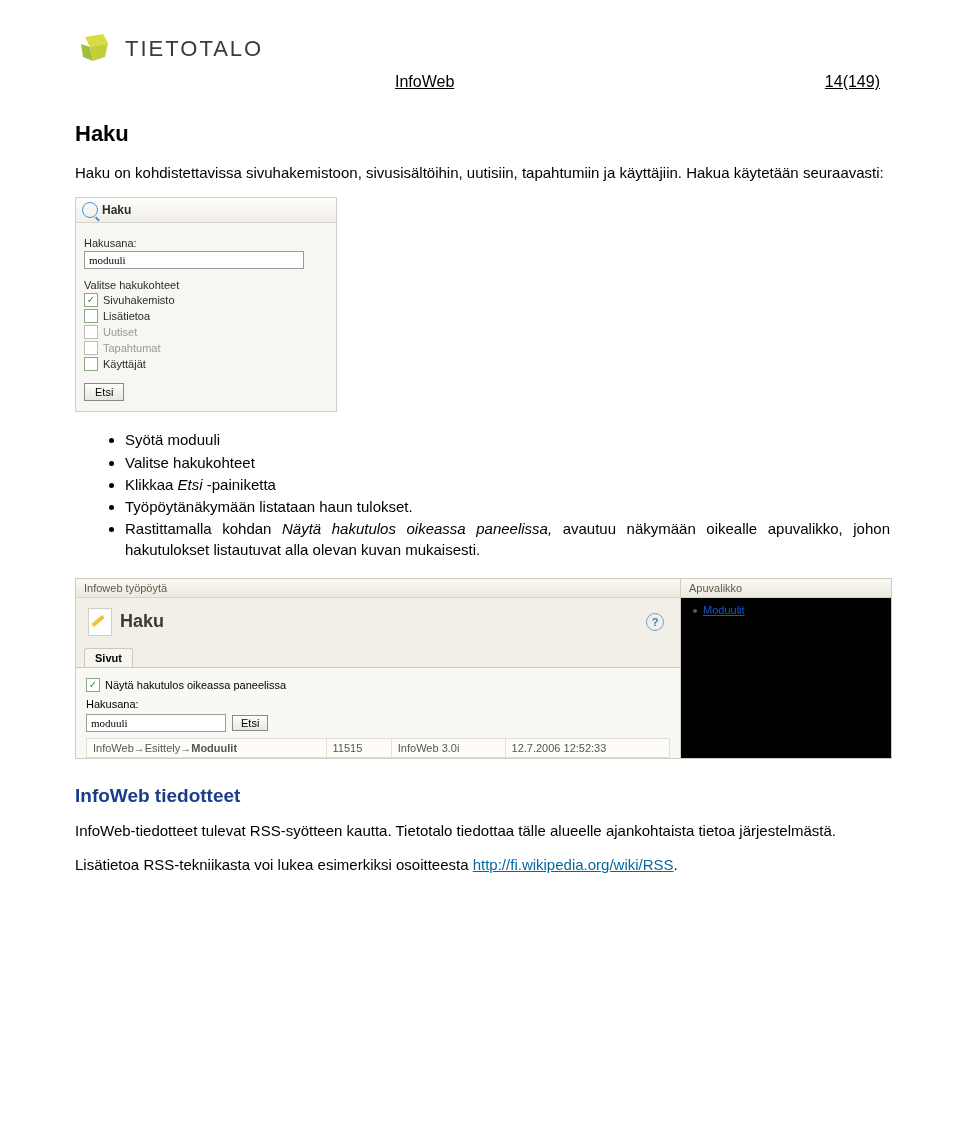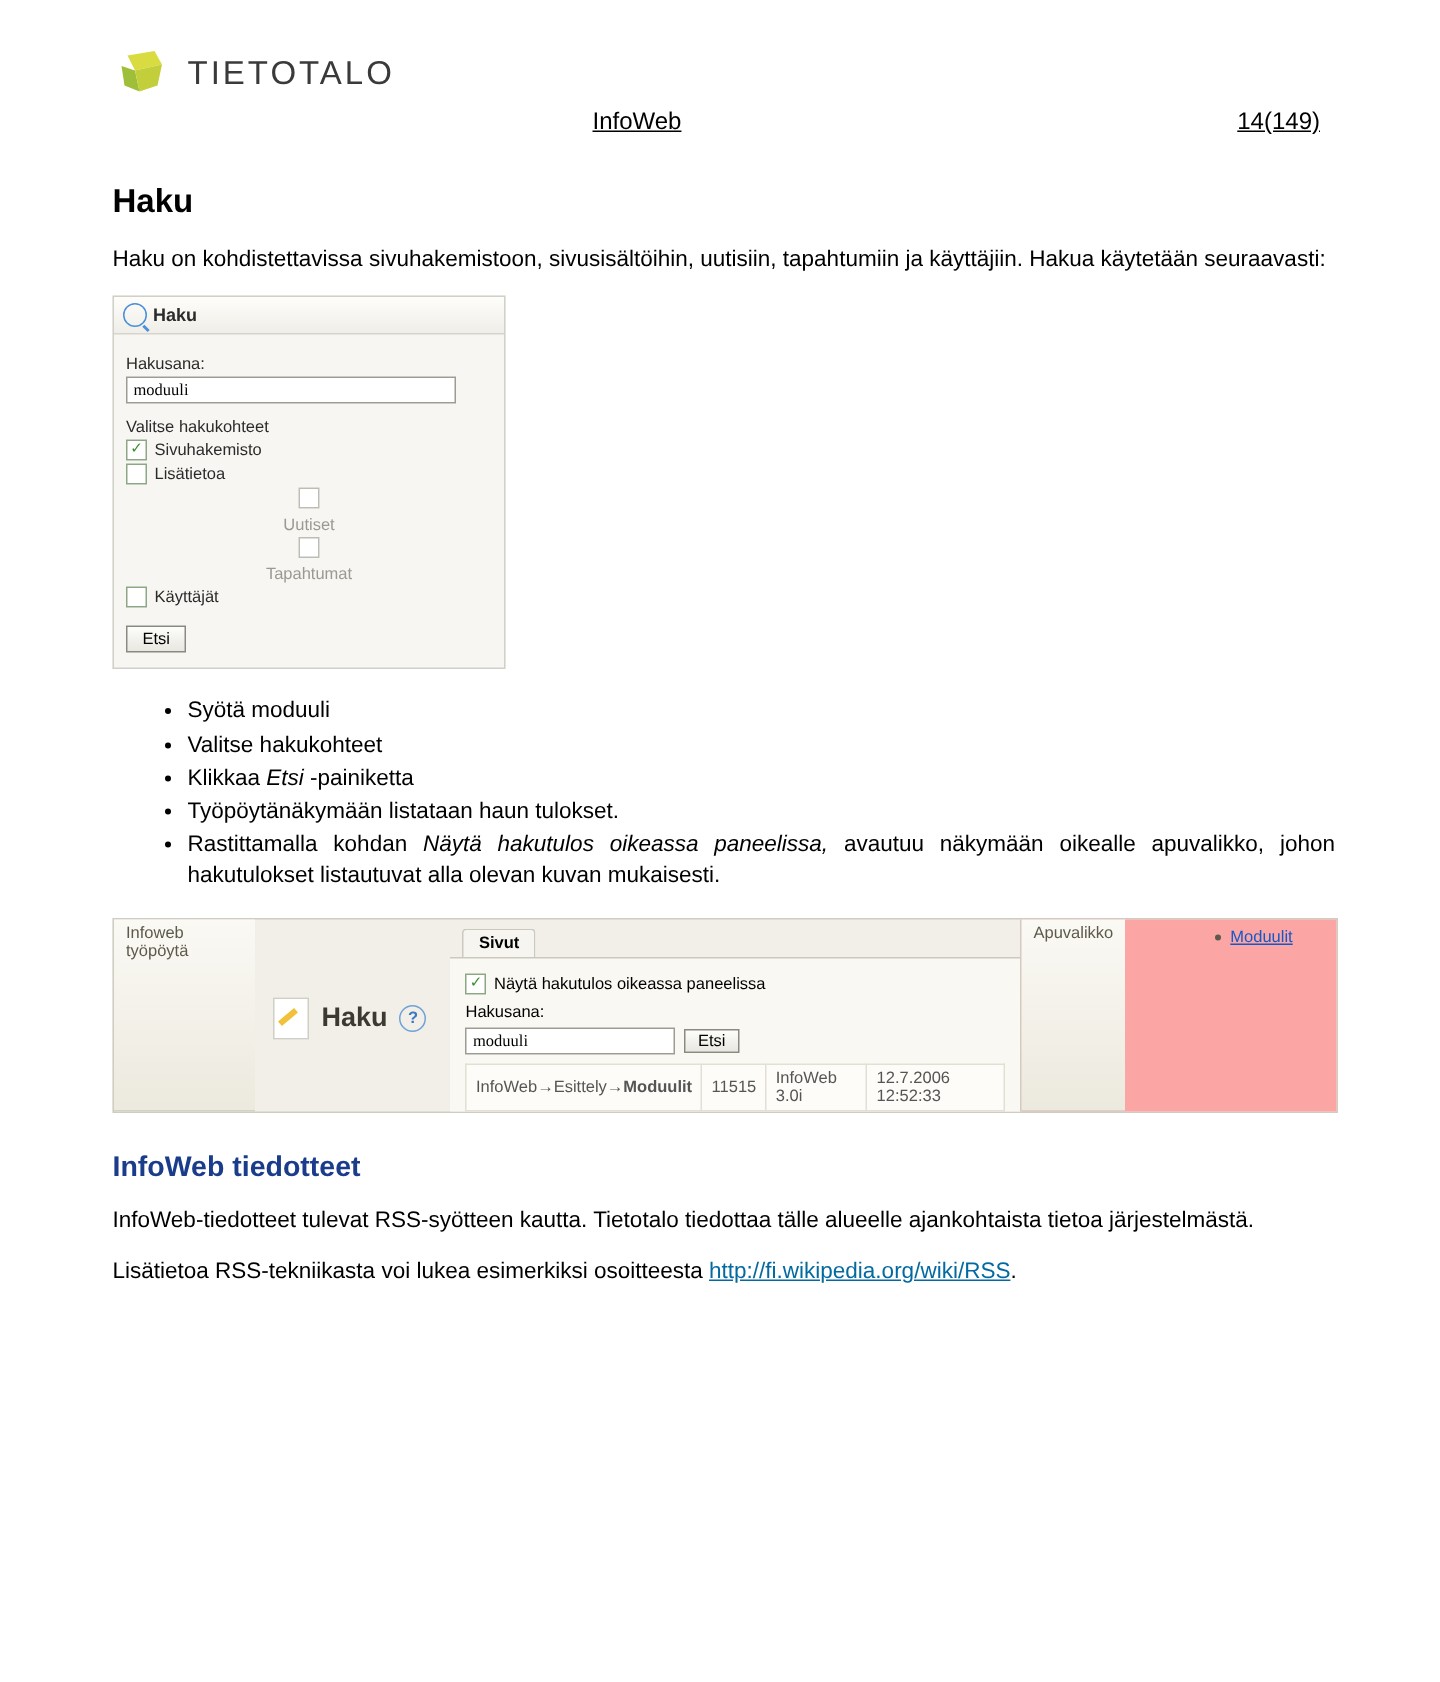--- a/index.html
+++ b/index.html
@@ -129,21 +129,21 @@
     border: 1px solid #8da785;
     background: #fff;
     display: inline-flex;
     align-items: center;
     justify-content: center;
     font-size: 10px;
     color: #3a8a2f;
     line-height: 1;
   }
   .chk.disabled { border-color: #bdbdb6; }
-  .chk-row.dim { color: #9a9a92; flex-direction: column; }
+  .chk-row.dim { color: #9a9a92; }
   .btn {
     margin-top: 10px;
     display: inline-block;
     padding: 2px 10px;
     border: 1px solid #8b8a82;
     background: linear-gradient(#fdfdfb,#e8e7e0);
     font-family: inherit;
     font-size: 11px;
   }
 
@@ -153,28 +153,27 @@
     margin: 10px 0 24px 0;
     display: flex;
     border: 1px solid #cfccc2;
     background: #f1efe8;
     font-size: 11px;
   }
   .inset2 .main {
     flex: 1;
     border-right: 1px solid #cfccc2;
     display: flex;
-    flex-direction: row;
+    flex-direction: column;
   }
   .inset2 .side {
     width: 210px;
-    background: #fca5a5;
-    display: flex;
-    flex-direction: row;
-    gap: 48px;
+    background: #000000;
+    display: flex;
+    flex-direction: column;
   }
   .inset2 .bar {
     padding: 3px 8px;
     background: linear-gradient(#faf9f4,#ece9de);
     border-bottom: 1px solid #d5d2c8;
     color: #5d5a4b;
     font-size: 11px;
   }
   .inset2 .haku-head {
     display: flex;

